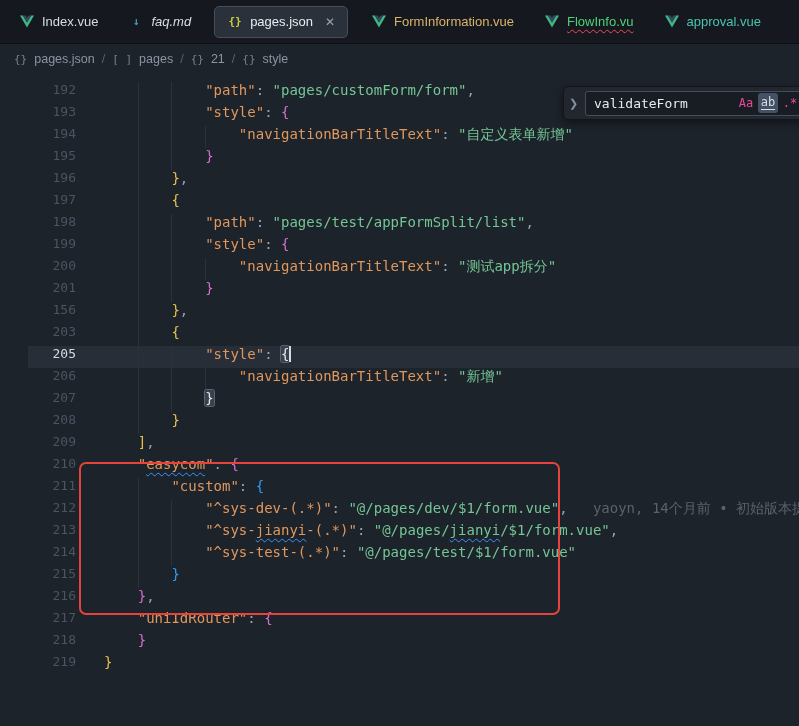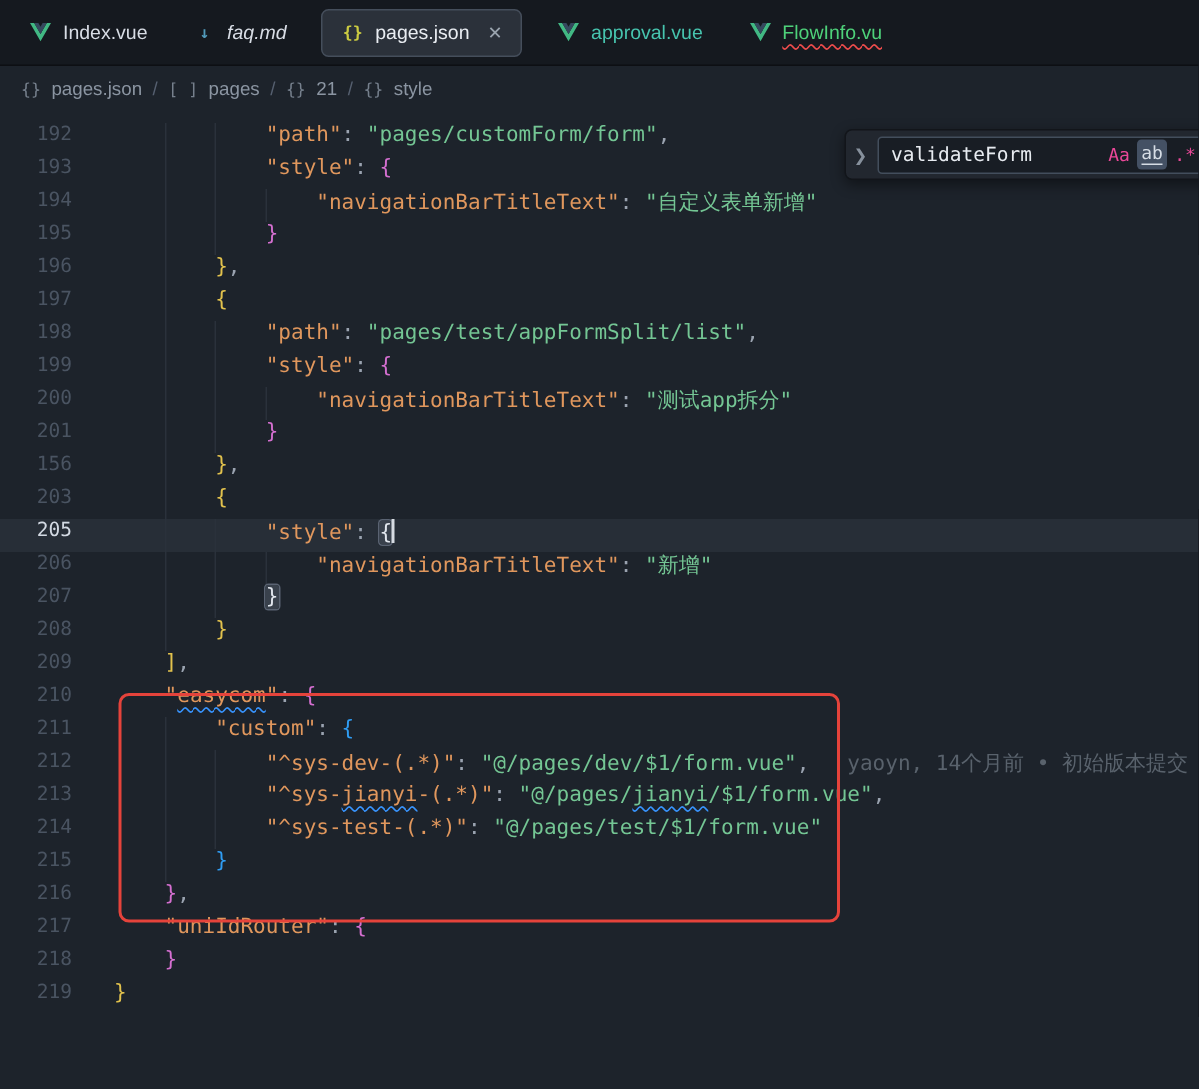--- a/index.html
+++ b/index.html
@@ -19,21 +19,21 @@
   .tab-close { color: #9aa4ae; font-size: 12px; margin-left: 5px; }
 
   
   .breadcrumb { height: 30px; flex: none; background: #1d232b; display: flex; align-items: center;
                 gap: 7px; padding-left: 14px; font: 12.5px "Liberation Sans", sans-serif; color: #8b95a2; }
   .bc-icon { font: 11px "DejaVu Sans Mono", monospace; color: #76808d; }
   .bc-sep  { color: #566070; }
 
   
   .editor { position: relative; flex: 1; background: #1d232b; overflow: hidden; }
-  #code { position: absolute; inset: 0; padding-top: 8px; }
+  #code { position: absolute; inset: 0; padding-top: 8px; margin-left: 28px; }
   .line { position: relative; height: 22px; line-height: 22px;
           font: 14px "DejaVu Sans Mono", monospace; white-space: pre; }
   .line.current { background: #272e37; }
   .ln { position: absolute; left: 0; top: 0; width: 48px; text-align: right;
         color: #4a5462; font-size: 13px; }
   .line.current .ln { color: #d3dae3; }
   .lt { position: absolute; left: 76px; top: 0; }
   .guide { position: absolute; top: 0; height: 22px; width: 1px; background: #2a313b; }
 
   
@@ -94,30 +94,39 @@
         <span class="tab-label" style="color: rgb(233, 237, 242);">pages.json</span>
         <span class="tab-close">✕</span>
       </div>
       <div class="tab">
         <span class="tab-icon">
           <svg width="14" height="13" viewBox="0 0 24 21">
             <path fill="#41b883" d="M0 0h4.8L12 12.4 19.2 0H24L12 20.7z"></path>
             <path fill="#35495e" d="M4.8 0h4.8L12 4.2 14.4 0h4.8L12 12.4z"></path>
           </svg>
         </span>
-        <span class="tab-label" style="color: rgb(71, 196, 174);">approval.vue</span>
+        <span class="tab-label" style="color: rgb(217, 179, 106);">FormInformation.vue</span>
       </div>
       <div class="tab">
         <span class="tab-icon">
           <svg width="14" height="13" viewBox="0 0 24 21">
             <path fill="#41b883" d="M0 0h4.8L12 12.4 19.2 0H24L12 20.7z"></path>
             <path fill="#35495e" d="M4.8 0h4.8L12 4.2 14.4 0h4.8L12 12.4z"></path>
           </svg>
         </span>
         <span class="tab-label sq-red" style="color: rgb(78, 209, 122);">FlowInfo.vu</span>
+      </div>
+      <div class="tab">
+        <span class="tab-icon">
+          <svg width="14" height="13" viewBox="0 0 24 21">
+            <path fill="#41b883" d="M0 0h4.8L12 12.4 19.2 0H24L12 20.7z"></path>
+            <path fill="#35495e" d="M4.8 0h4.8L12 4.2 14.4 0h4.8L12 12.4z"></path>
+          </svg>
+        </span>
+        <span class="tab-label" style="color: rgb(71, 196, 174);">approval.vue</span>
       </div>
     </div>
   <div class="breadcrumb">
       <span class="bc-icon">{}</span>
       <span class="bc-label">pages.json</span>
       <span class="bc-sep">/</span>
       <span class="bc-icon">[ ]</span>
       <span class="bc-label">pages</span>
       <span class="bc-sep">/</span>
       <span class="bc-icon">{}</span>

